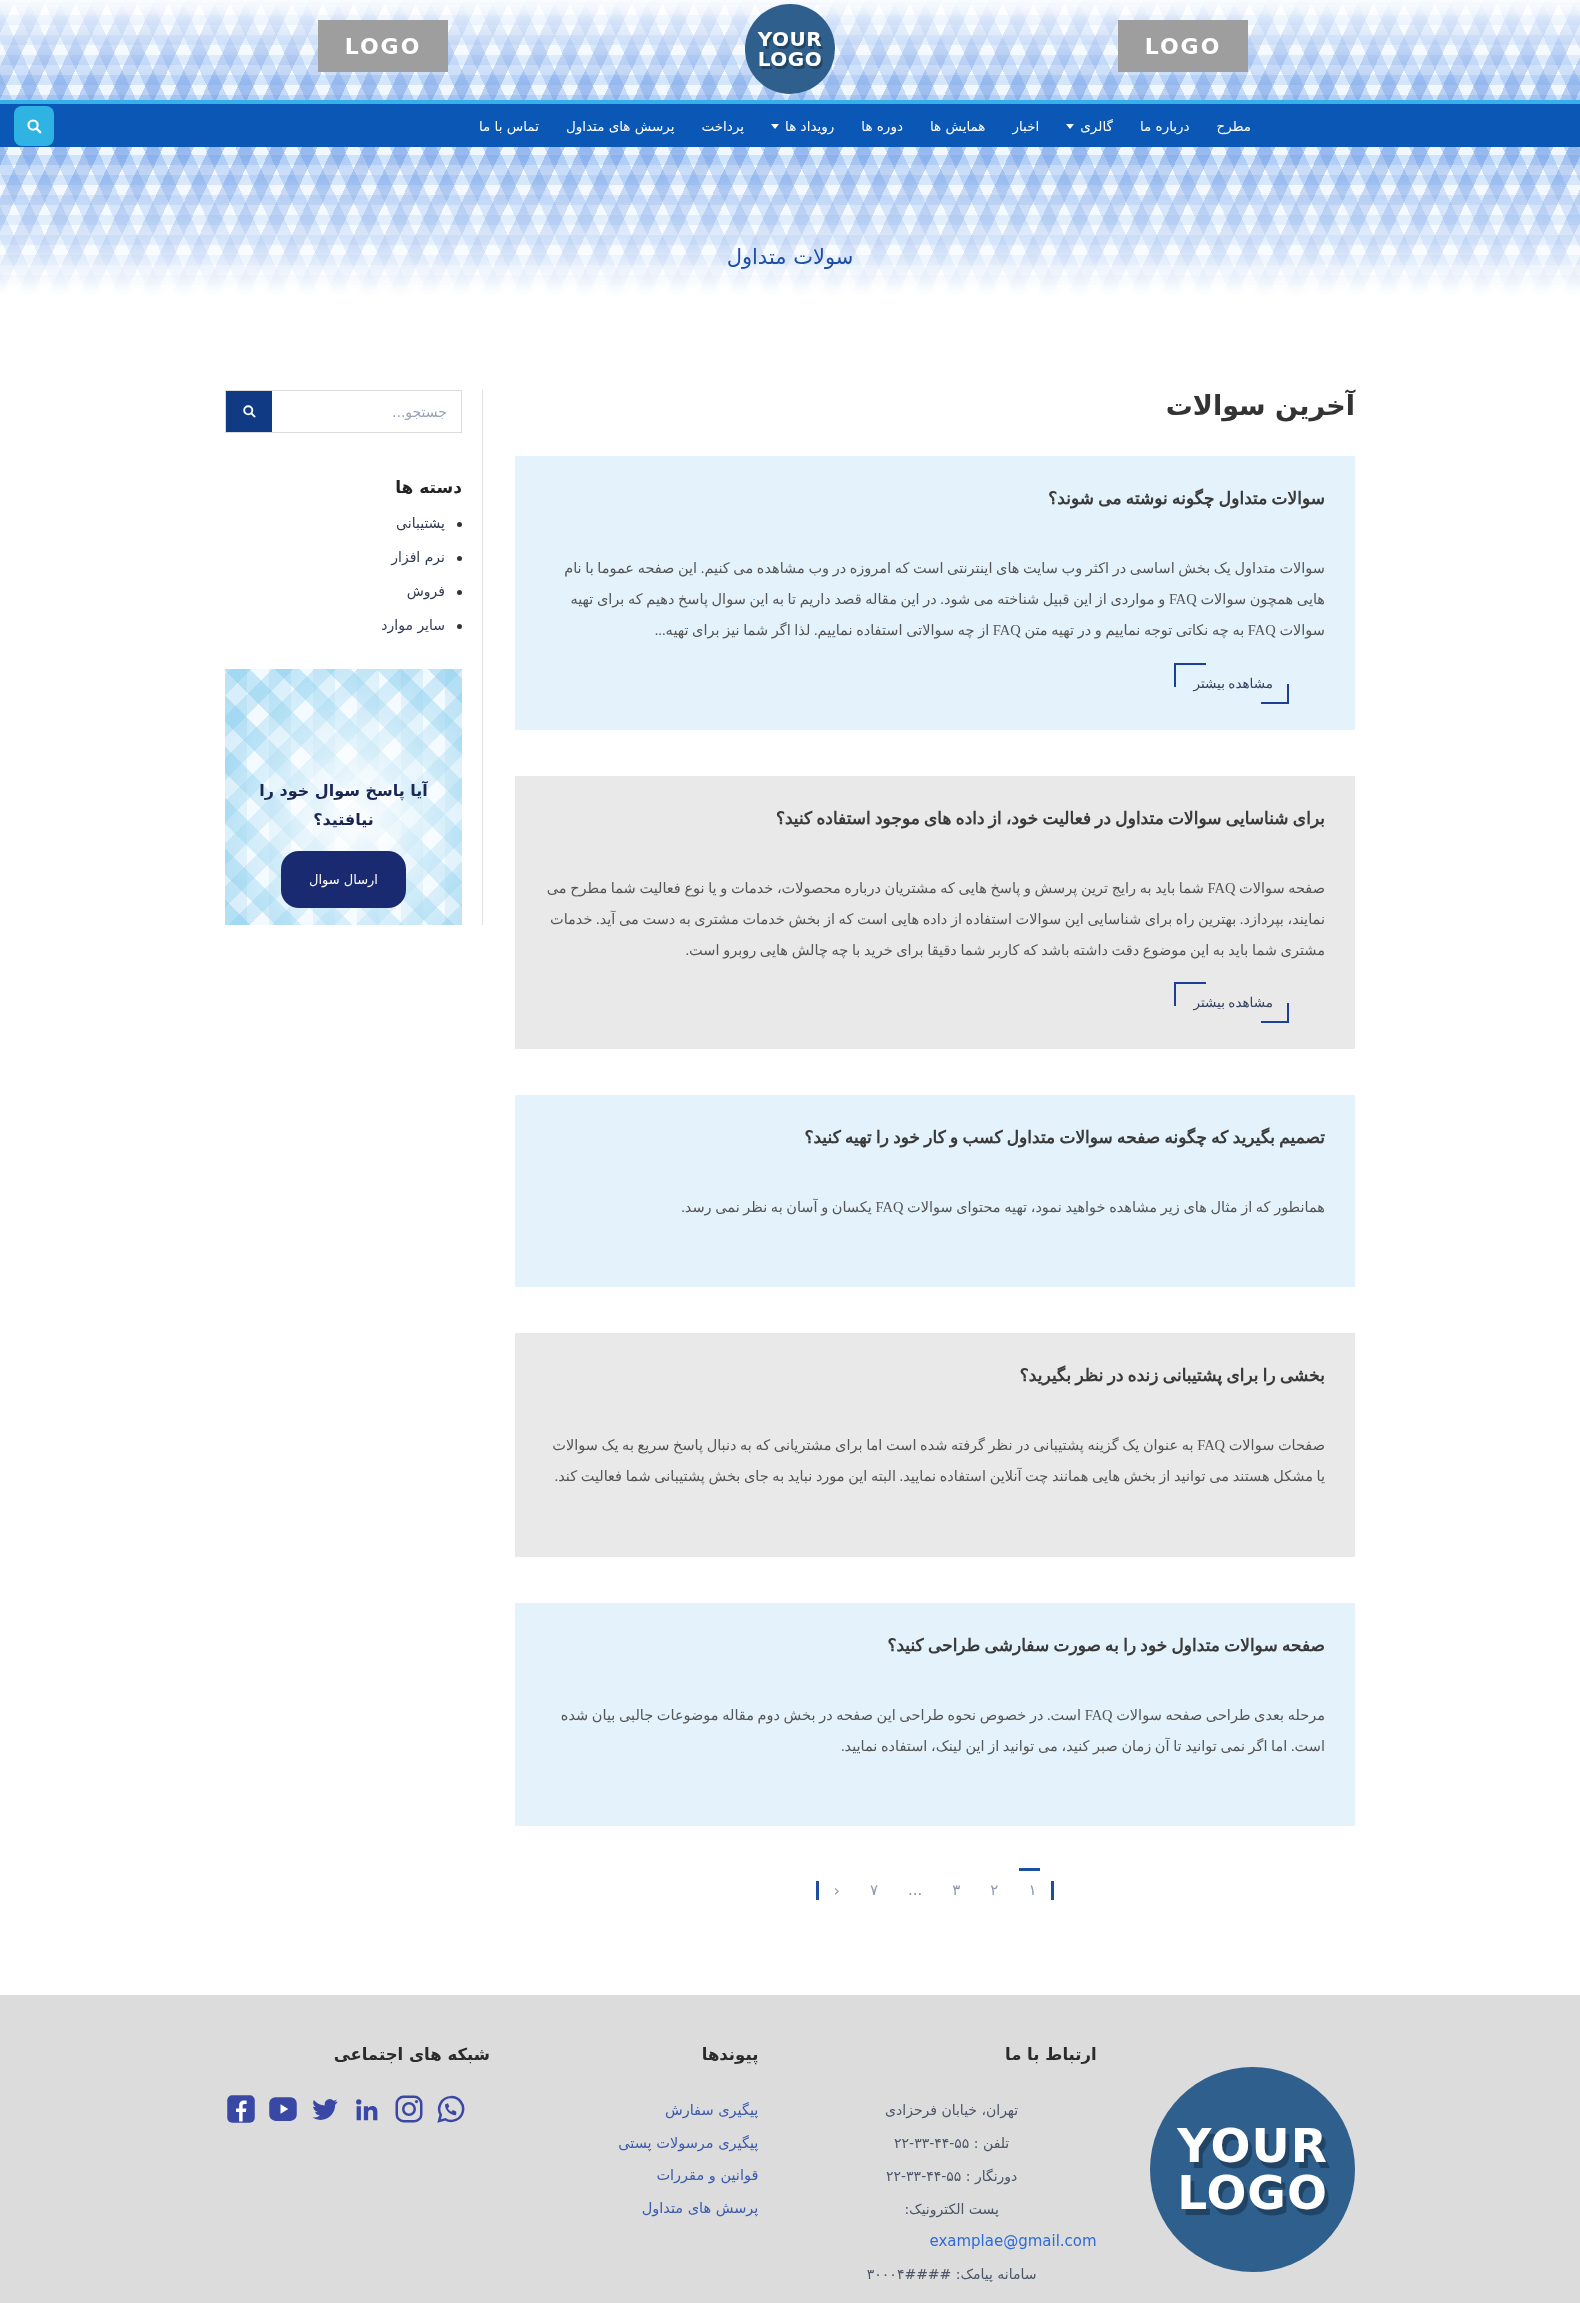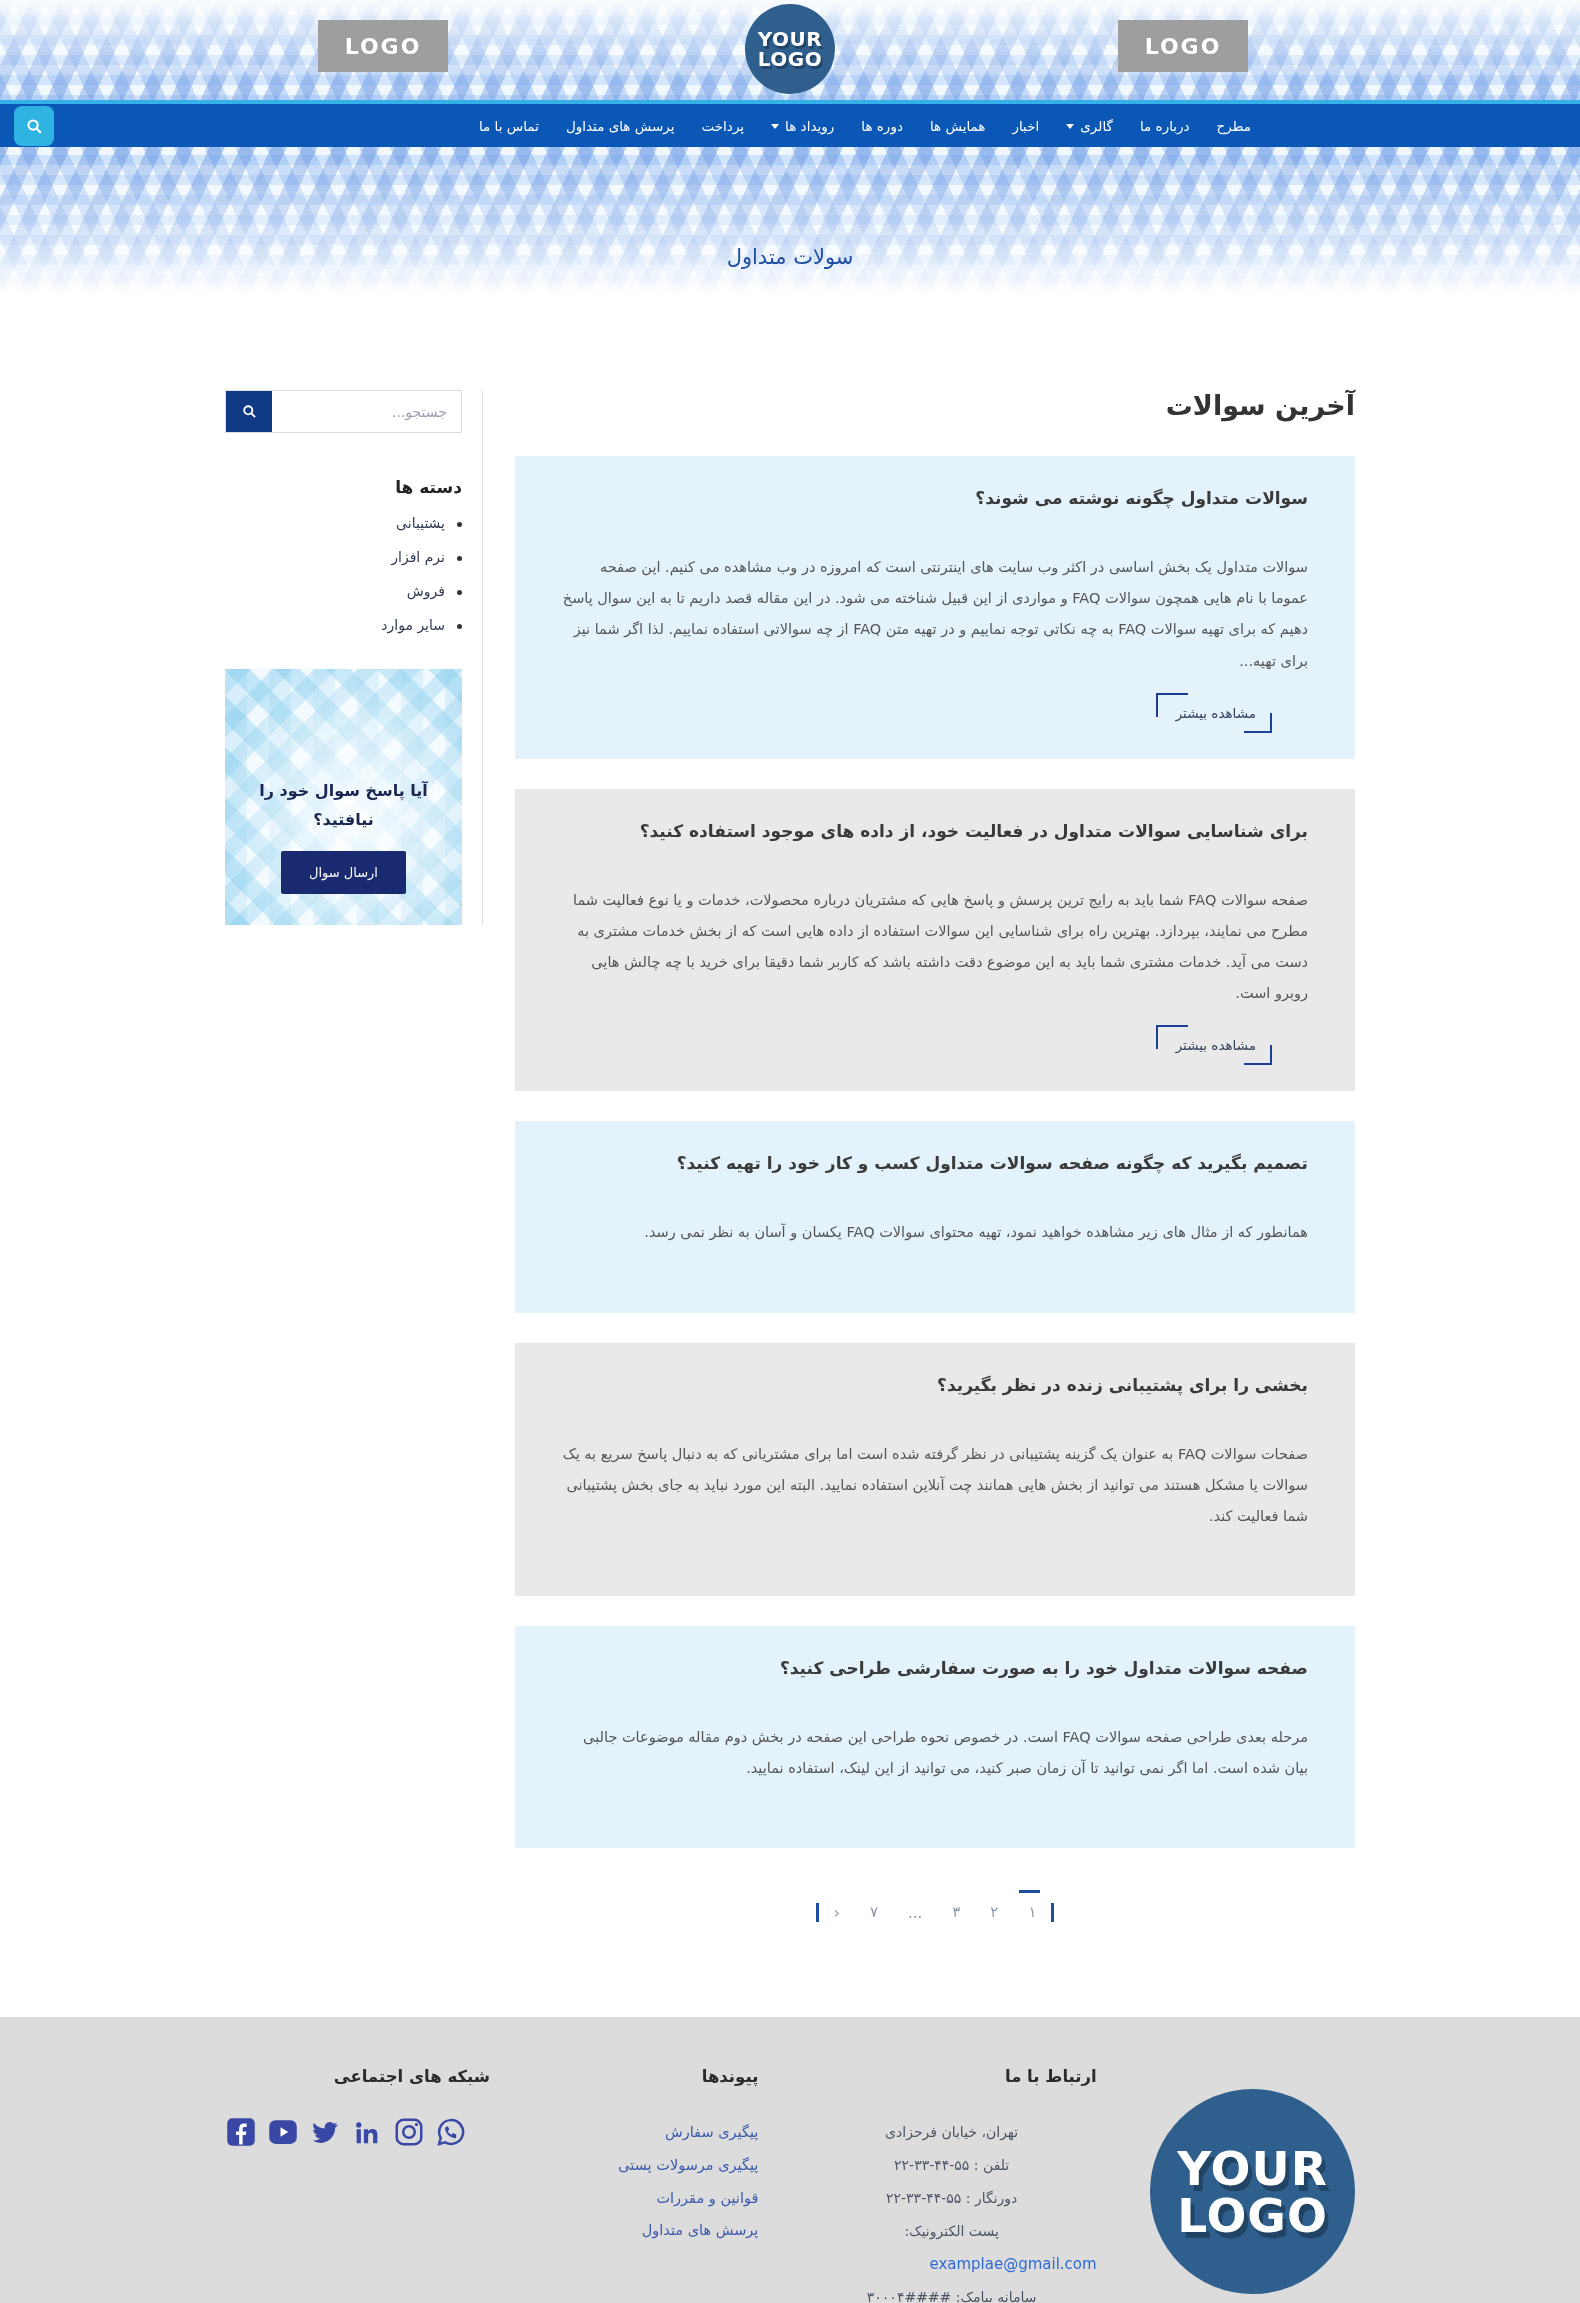--- a/index.html
+++ b/index.html
@@ -103,27 +103,27 @@
       radial-gradient(ellipse at 55% 58%, rgba(255,255,255,.95) 0%, rgba(255,255,255,.4) 45%, rgba(255,255,255,0) 78%),
       repeating-linear-gradient(45deg, rgba(120,200,235,.38) 0 18px, rgba(255,255,255,0) 18px 36px),
       repeating-linear-gradient(-45deg, rgba(150,210,240,.42) 0 15px, rgba(255,255,255,0) 15px 30px),
       repeating-linear-gradient(90deg, rgba(190,228,248,.6) 0 22px, rgba(235,248,255,.75) 22px 44px);
   }
   .side-banner-text {
     font-size: 16px; font-weight: bold; color: #1b2653; line-height: 1.8;
     width: 170px; margin: 0 auto;
   }
   .side-banner-btn {
-    margin-top: 16px; background: #1a2a70; color: #fff; border: none; border-radius: 2px;
-    font-size: 13px; padding: 14px 28px; cursor: pointer; font-family: inherit;
+    margin-top: 16px; background: #1a2a70; color: #fff; border: none; border-radius: 18px;
+    font-size: 13px; padding: 21px 28px; cursor: pointer; font-family: inherit;
   }
 
   
   .latest-title { font-size: 27px; font-weight: bold; color: #333; margin: 0 0 35px; text-align: right; }
-  .faq-card { padding: 26px 47px 20px; margin-bottom: 30px; }
+  .faq-card { padding: 26px 30px 20px; margin-bottom: 46px; font-family: Liberation Serif, serif; }
   .faq-card.blue { background: #e3f2fb; }
   .faq-card.gray { background: #e9e9e9; }
   .faq-card.no-more { padding-bottom: 64px; }
   .faq-q { font-size: 17px; font-weight: bold; color: #3a3a3a; margin: 6px 0 44px; text-align: right; }
   .faq-a { font-size: 14.5px; line-height: 2.15; color: #555; margin: 0; text-align: right; }
   .read-more-row { margin: 16px 0 6px; text-align: right; }
   .read-more {
     position: relative; display: inline-block; padding: 12px 16px 12px 20px;
     margin-right: 36px; font-size: 13.5px; color: #33415c; cursor: pointer; text-decoration: none;
   }

